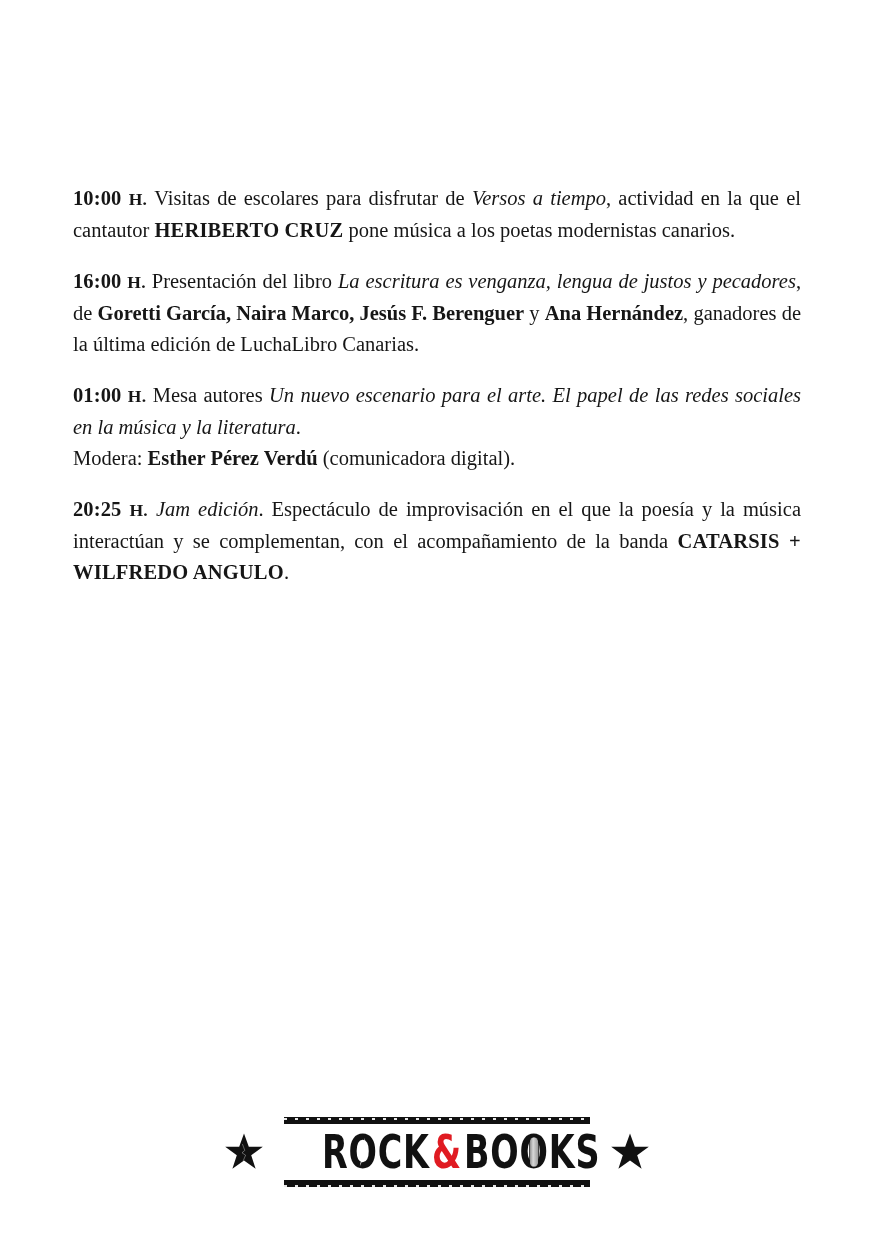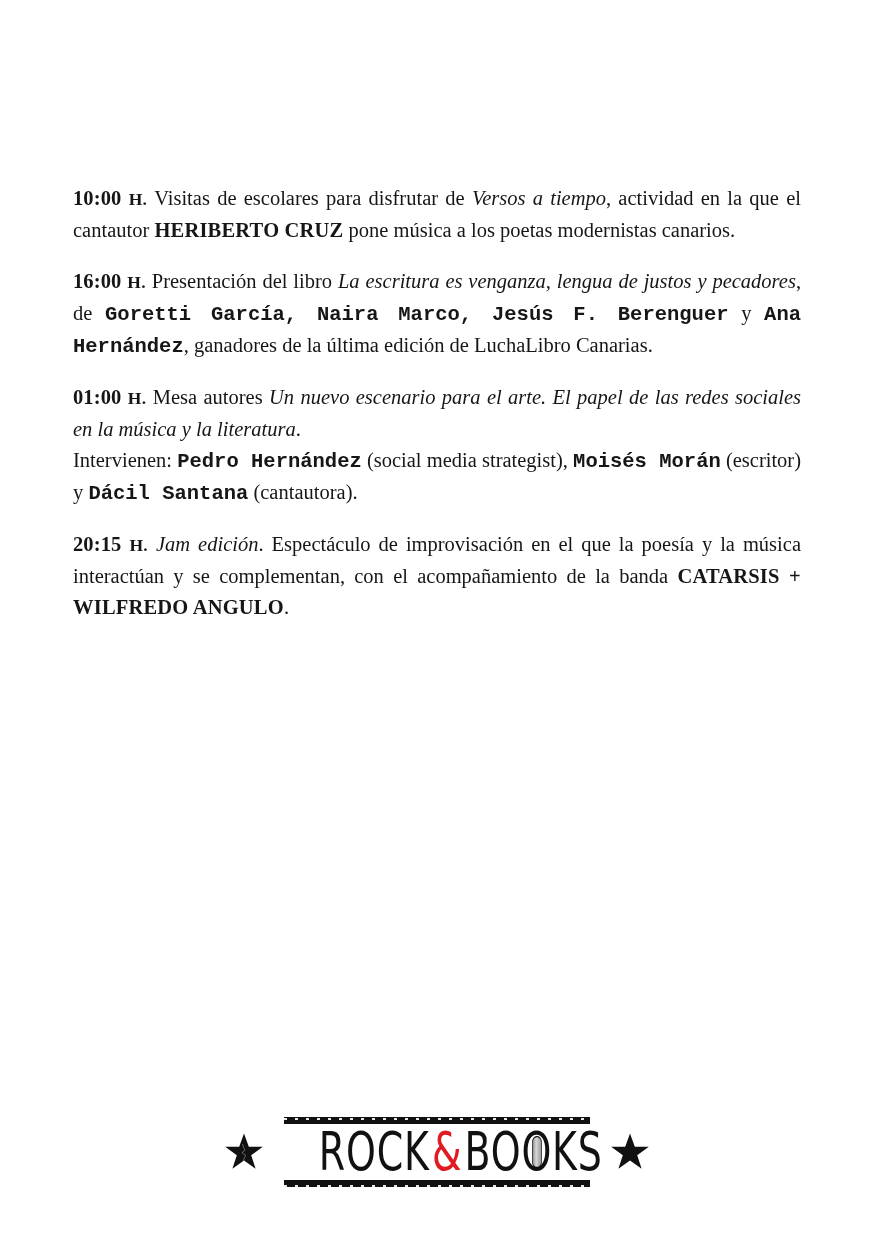--- a/index.html
+++ b/index.html
@@ -73,21 +73,21 @@
   .time {
     font-weight: 700;
     letter-spacing: 0.1px;
   }
   .time .h {
     font-size: 17.5px;
     font-weight: 700;
     letter-spacing: 0.3px;
   }
   .it { font-style: italic; }
-  .bd { font-weight: 700; font-family: Liberation Mono, monospace; }
+  .bd { font-weight: 700; }
   .bd-caps { font-weight: 700; letter-spacing: 0.2px; }
 
   
   .subline {
     display: block;
     text-align: justify;
   }
 
   
   .footer {
@@ -135,22 +135,22 @@
   .rule.top::after { top: 0.5px; }
   .rule.bot::after { bottom: 0.5px; }
 
   .logo-word {
     height: 56px;
     display: flex;
     align-items: center;
     justify-content: center;
     position: relative;
     font-family: "DejaVu Sans", sans-serif;
-    font-weight: 400;
-    font-size: 50px;
+    font-weight: 700;
+    font-size: 44px;
     line-height: 50px;
     letter-spacing: 1px;
     color: #111111;
     padding-left: 48px;
   }
   .logo-inner {
     transform: scaleX(0.76) scaleY(1.06);
     transform-origin: center center;
     white-space: nowrap;
     display: flex;
@@ -198,25 +198,25 @@
     </p>
 
     <p class="evt">
       <span class="time"><span>16:00</span> <span class="h">H.</span></span>
       <span><span>Presentación del libro </span><span class="it">La escritura es venganza, lengua de justos y pecadores</span><span>, de </span><span class="bd">Goretti García, Naira Marco, Jesús F. Berenguer</span><span> y </span><span class="bd">Ana Hernández</span><span>, ganadores de la última edición de LuchaLibro Canarias.</span></span>
     </p>
 
     <p class="evt">
       <span class="time"><span>01:00</span> <span class="h">H.</span></span>
       <span><span>Mesa autores </span><span class="it">Un nuevo escenario para el arte. El papel de las redes sociales en la música y la literatura</span><span>.</span></span>
-      <span class="subline"><span>Intervienen: </span><span class="bd">Pedro Hernández</span><span> (social media strategist), </span><span class="bd">Moisés Morán</span><span> (escritor) y </span><span class="bd">Dácil Santana</span><span> (cantautora).</span></span>
-    </p>
-
-    <p class="evt">
-      <span class="time"><span>20:15</span> <span class="h">H.</span></span>
+      <span class="subline"><span>Modera: </span><span class="bd">Esther Pérez Verdú</span><span> (comunicadora digital).</span></span>
+    </p>
+
+    <p class="evt">
+      <span class="time"><span>20:25</span> <span class="h">H.</span></span>
       <span><span class="it">Jam edición</span><span>. Espectáculo de improvisación en el que la poesía y la música interactúan y se complementan, con el acompañamiento de la banda </span><span class="bd-caps">CATARSIS + WILFREDO ANGULO</span><span>.</span></span>
     </p>
 
   </div>
 
   <div class="footer">
 
     <svg class="star" viewBox="0 0 100 100">
       <polygon points="50,4 62,37 97,37 68,58 79,92 50,71 21,92 32,58 3,37 38,37" fill="#111111"></polygon>
       <path d="M46 30 L52 46 L45 52 L54 58 L48 72" stroke="#ffffff" stroke-width="1.6" fill="none" opacity="0.55"></path>

